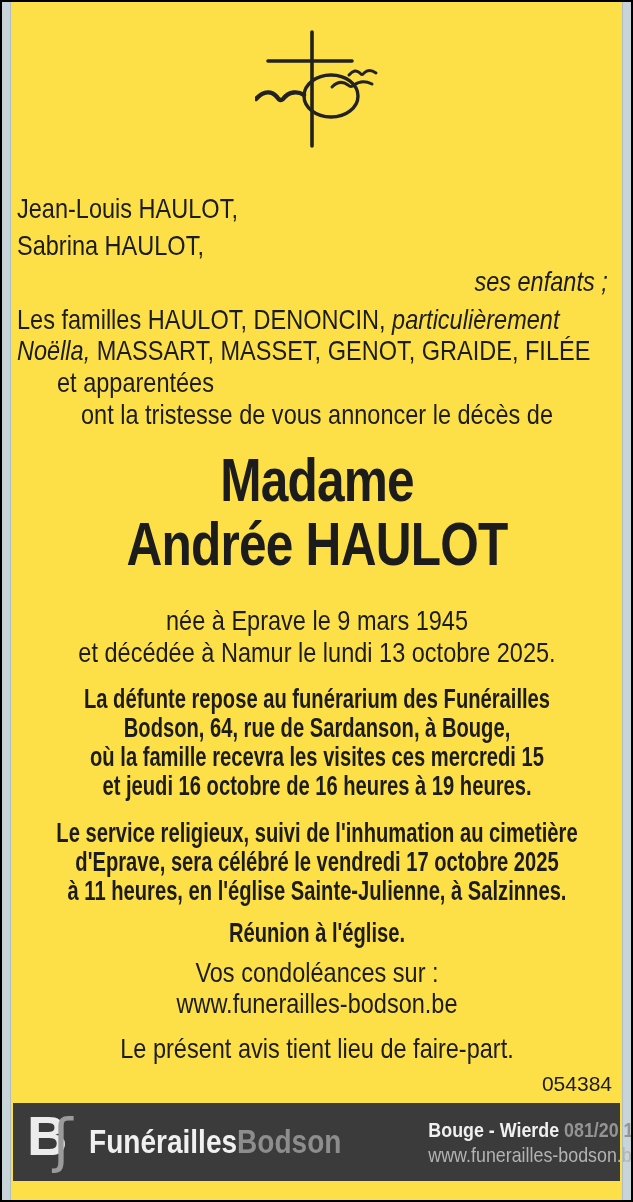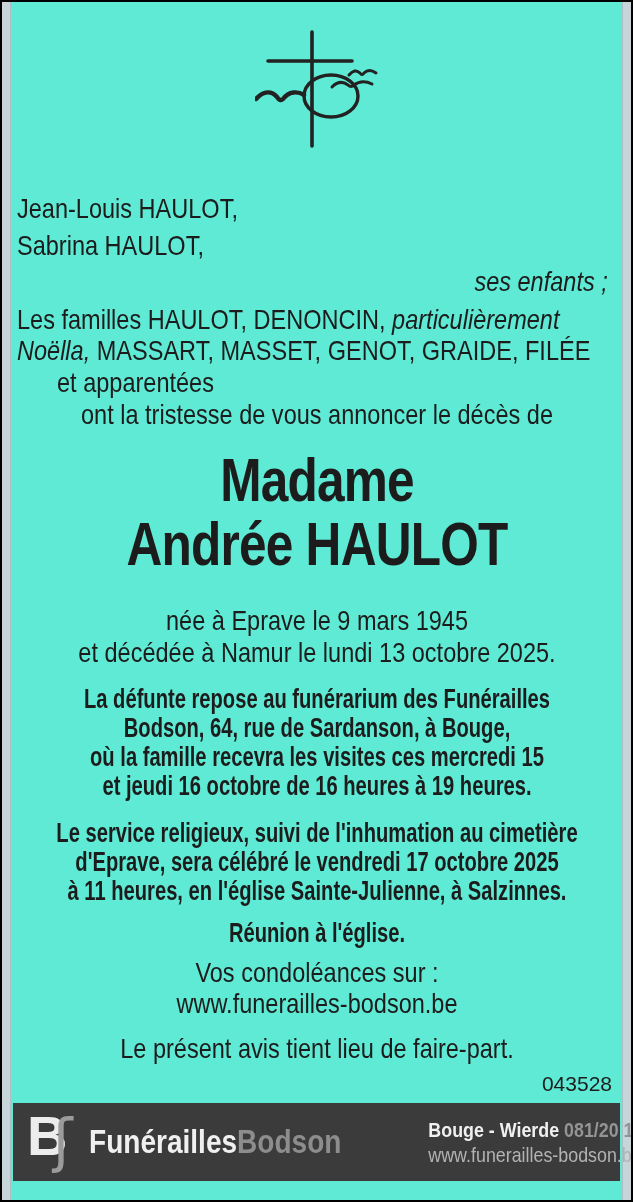--- a/index.html
+++ b/index.html
@@ -1,18 +1,18 @@
 <!DOCTYPE html>
 <html><head>
 <meta charset="utf-8">
 <style>
   html, body { margin:0; padding:0; background:#ffffff; overflow:hidden; }
   #page {
     width:633px; height:1202px; box-sizing:border-box;
-    border:2px solid #000000; position:relative; background:#5eead4;
+    border:2px solid #000000; position:relative; background:#fde047;
     overflow:hidden; font-family:"Liberation Sans", sans-serif; color:#1c1c1c;
   }
   .edge { position:absolute; top:0; bottom:0; width:8px; background:#c7d4d9; }
   .edge.left  { left:0;  border-right:1px solid #adbdc3; }
   .edge.right { right:0; border-left:1px solid #adbdc3; }
   .sheet { position:absolute; left:9px; right:9px; top:0; bottom:0; }
 
   .lline { position:absolute; white-space:nowrap; transform-origin:0 50%; }
   .rline { position:absolute; white-space:nowrap; transform-origin:100% 50%; }
   .cline { position:absolute; left:50%; width:900px; margin-left:-450px;
@@ -98,21 +98,21 @@
     <div class="cline b28 sxb" style="top:844px">d'Eprave, sera célébré le vendredi 17 octobre 2025</div>
     <div class="cline b28 sxb" style="top:873px">à 11 heures, en l'église Sainte-Julienne, à Salzinnes.</div>
 
     <div class="cline b28 sxb" style="top:915px">Réunion à l'église.</div>
 
     <div class="cline fs28 sxr" style="top:954px">Vos condoléances sur :</div>
     <div class="cline fs28 sxr" style="top:985px">www.funerailles-bodson.be</div>
 
     <div class="cline fs28 sxr" style="top:1030px">Le présent avis tient lieu de faire-part.</div>
 
-    <div class="rline ref" style="right:10px; top:1070px">043528</div>
+    <div class="rline ref" style="right:10px; top:1070px">054384</div>
 
     <div class="footer-bar">
       <div class="brand-group">
         <div class="monogram">
           <span class="logo-b">B</span>
           <span class="logo-f">ʃ</span>
         </div>
         <div class="brand-text">
           <span class="brand-first">Funérailles</span><span class="brand-second">Bodson</span>
         </div>

